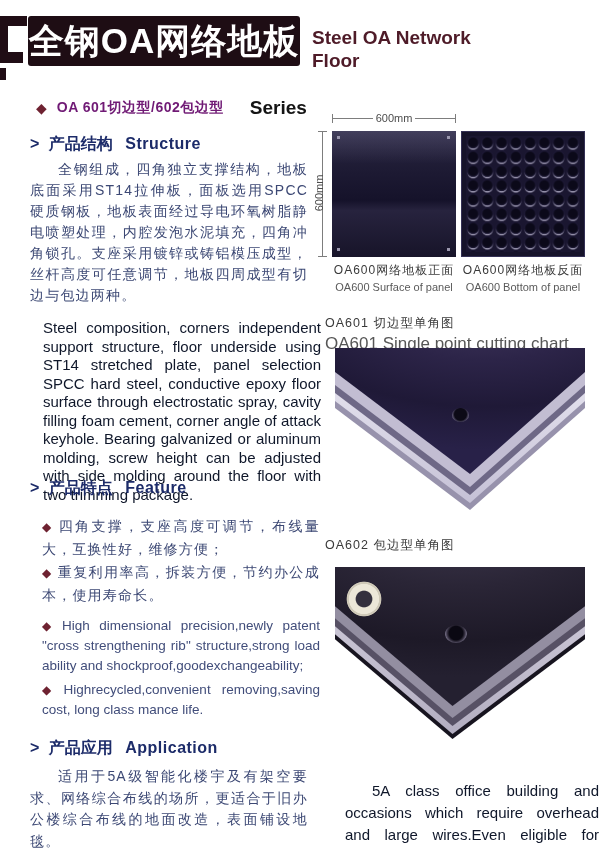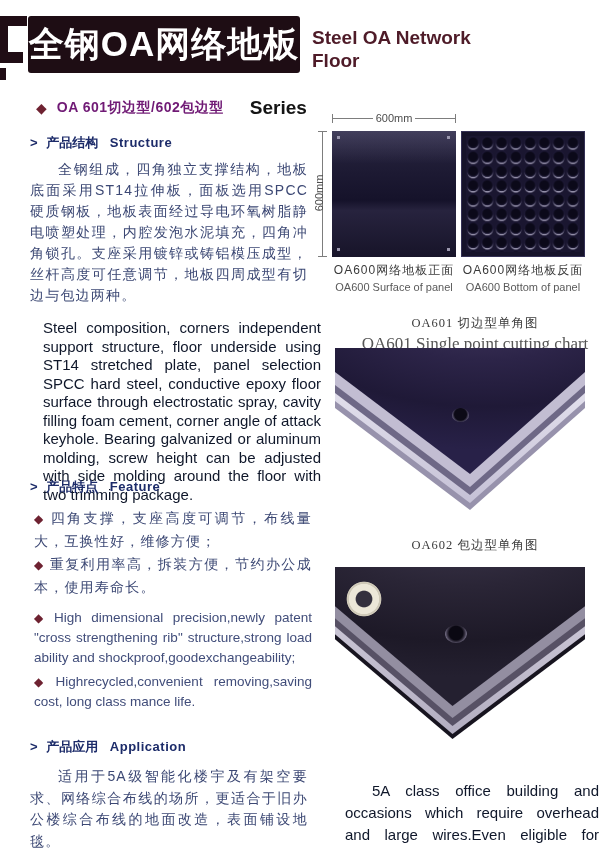--- a/index.html
+++ b/index.html
@@ -5,49 +5,49 @@
   html,body{margin:0;padding:0;background:#e8e8e8;}
   .page{position:relative;width:600px;height:848px;background:#ffffff;overflow:hidden;
         font-family:"Liberation Sans", sans-serif;color:#3c4874;}
 
   
   .lf{position:absolute;background:#200d15;}
   .lf-spine{left:0;top:16px;width:8px;height:47px;}
   .lf-armtop{left:0;top:16px;width:27px;height:10px;}
   .lf-armbot{left:0;top:52px;width:23px;height:11px;}
   .lf-tail{left:0;top:68px;width:6px;height:12px;}
-  .banner{position:absolute;left:28px;top:16px;width:272px;height:57px;background:#1e0d14;
+  .banner{position:absolute;left:28px;top:16px;width:272px;height:50px;background:#1e0d14;
           border-radius:3px;display:flex;align-items:center;justify-content:center;}
   .banner span{color:#ffffff;font-size:35px;font-weight:bold;letter-spacing:1px;white-space:nowrap;}
   .subtitle{position:absolute;left:312px;top:26px;font-size:19px;font-weight:bold;color:#4e1b28;line-height:23px;}
 
   
   .series{position:absolute;left:36px;top:97px;display:flex;align-items:center;}
   .series .diamond{color:#6e2231;font-size:14px;margin-right:10px;}
   .series .main{font-size:14px;font-weight:bold;color:#701a75;letter-spacing:.5px;text-align:right;}
   .series .en{font-size:19px;font-weight:bold;color:#141414;margin-left:26px;}
 
   
-  .sec-head{position:absolute;left:30px;width:280px;color:#1c2b69;font-weight:bold;font-size:13px;}
+  .sec-head{position:absolute;left:30px;width:280px;color:#1c2b69;font-weight:bold;font-size:16px;}
   .sec-head .marker{margin-right:5px;}
   .sec-head .en{margin-left:8px;letter-spacing:.5px;}
   .h-structure{top:134px;}
   .h-feature{top:478px;}
   .h-application{top:738px;}
 
   .zh-para{position:absolute;left:30px;width:278px;margin:0;font-size:14px;line-height:21px;
            letter-spacing:1.2px;text-align:justify;text-indent:2em;color:#3c4874;}
   .p-structure-zh{top:159px;}
   .p-application-zh{top:766px;line-height:21.5px;}
 
   .en-para{position:absolute;margin:13px;font-size:15px;line-height:18.5px;text-align:justify;color:#0f172a;}
   .p-structure-en{left:30px;top:306px;width:278px;}
   .p-application-en{left:332px;top:767px;width:254px;line-height:22px;text-indent:1.8em;}
 
-  .bullet{position:absolute;left:30px;width:278px;margin:4px;text-align:justify;}
+  .bullet{position:absolute;left:30px;width:278px;margin:12px;text-align:justify;}
   .bullet .bglyph{color:#6e2231;font-size:12px;margin-right:5px;}
   .bullet-zh{font-size:14px;line-height:22px;letter-spacing:1.2px;color:#3c4874;}
   .bullet-en{font-size:13.5px;line-height:20px;color:#414d7a;}
   .b0{top:503px;}.b1{top:549px;}.b2{top:604px;}.b3{top:668px;}
 
   
   .dimh{position:absolute;left:332px;top:112px;width:124px;height:12px;display:flex;align-items:center;}
   .dimh .tick{width:1px;height:9px;background:#7d7d7d;}
   .dimh .seg{flex:1;height:1px;background:#7d7d7d;}
   .dimh .lbl{font-size:11px;color:#4c4c4c;padding:0 3px;line-height:12px;}
@@ -70,21 +70,21 @@
         radial-gradient(circle at 50% 45%, #0b0919 40%, #1c1834 54%, rgba(28,24,52,0) 62%),
         radial-gradient(circle at 50% 60%, rgba(193,189,214,.95) 38%, rgba(193,189,214,0) 54%);
       background-size:14.25px 14.25px;}
 
   .panel-cap{position:absolute;width:124px;text-align:center;}
   .panel-cap .zh{font-size:12px;color:#3a3a3a;letter-spacing:1px;}
   .panel-cap .en{font-size:11px;color:#5a5a5a;margin-top:2px;}
   .cap-front{left:332px;top:262px;}
   .cap-back{left:461px;top:262px;}
 
-  .cap-right{position:absolute;left:350px;width:250px;text-align:center;font-family:Liberation Serif, serif;}
+  .cap-right{position:absolute;left:325px;width:250px;text-align:left;}
   .cap-right .zh{font-size:12.5px;color:#3a3a3a;letter-spacing:1px;}
   .cap-right .en{font-size:17px;color:#565656;margin-top:2px;}
   .cap-601{top:315px;}
   .cap-602{top:537px;}
 
   
   .photo{position:absolute;left:335px;width:250px;}
   .photo601{top:348px;height:162px;background:#9792ac;
             clip-path:polygon(0 0,100% 0,100% 37%,54% 100%,0 37%);}
   .photo601 .ly{position:absolute;left:0;top:0;width:100%;height:100%;

